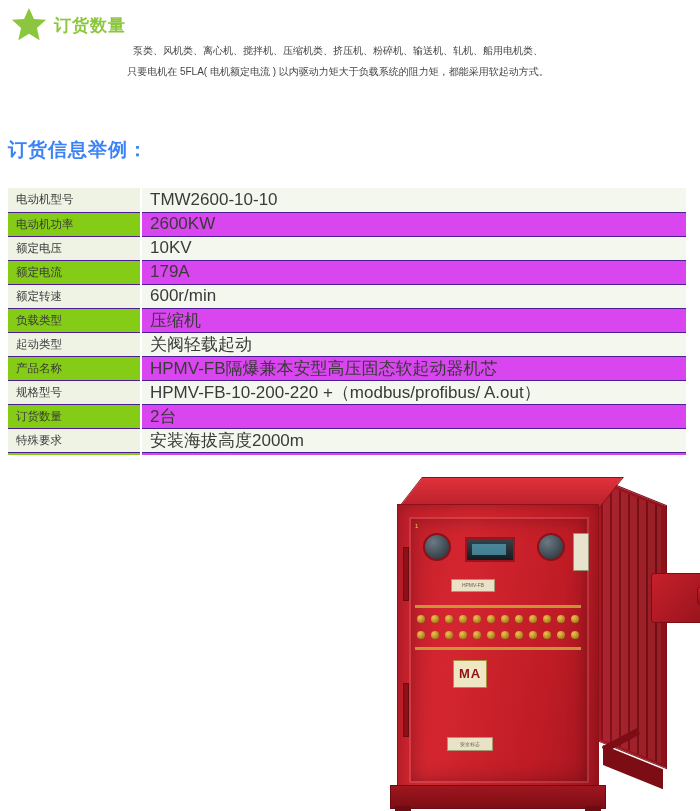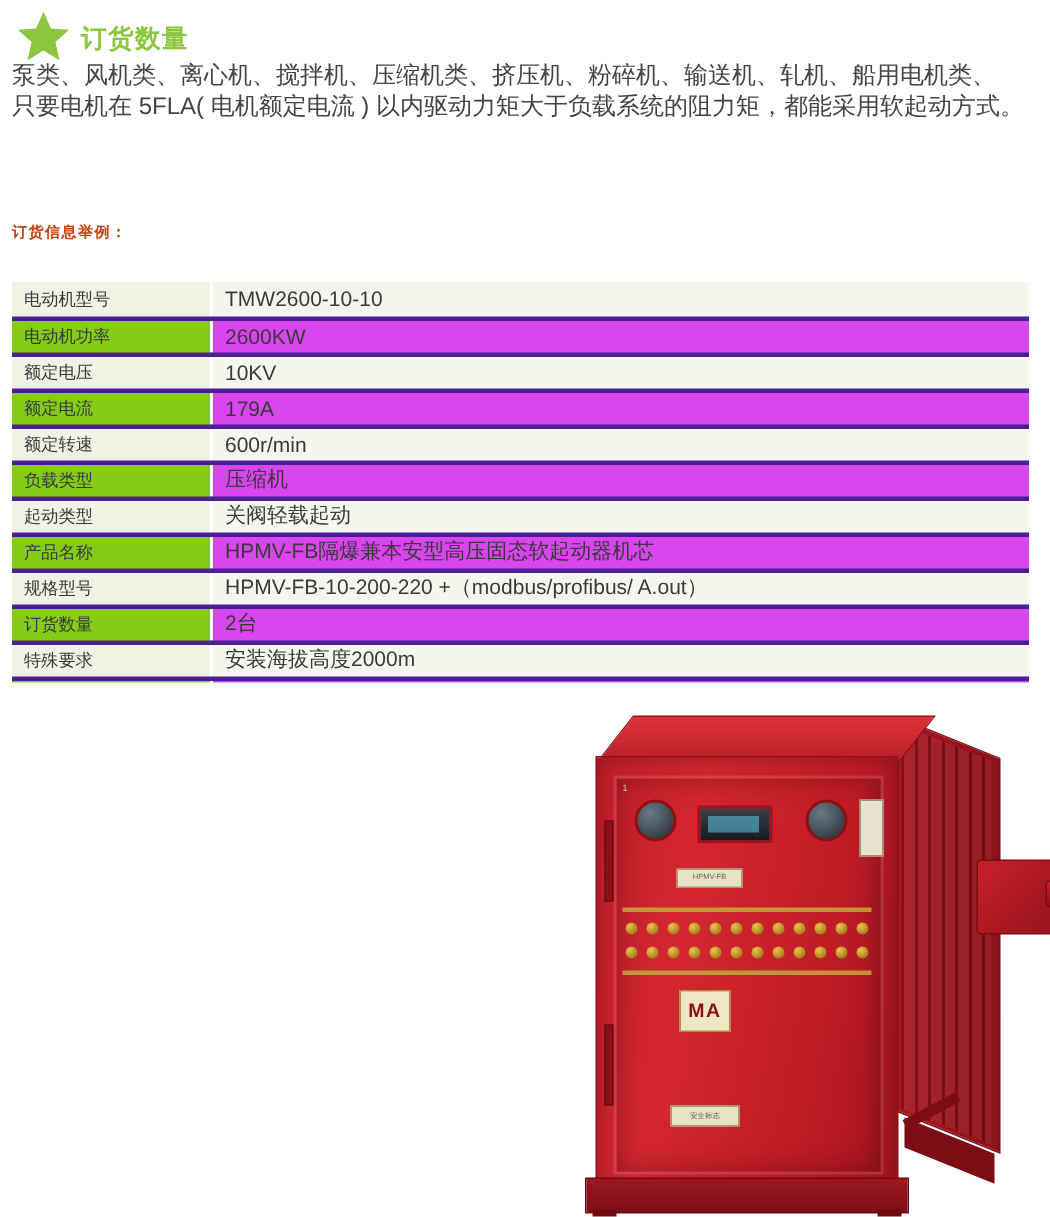--- a/index.html
+++ b/index.html
@@ -42,67 +42,68 @@
     color: #8cc63f;
     letter-spacing: 1px;
   }
 
   
   .intro {
     position: absolute;
     left: 8px;
     top: 40px;
     width: 660px;
-    font-size: 16px;
+    font-size: 10px;
     line-height: 21px;
     color: #444444;
+    text-align: center;
   }
   .intro div {
     white-space: nowrap;
   }
 
   
   .order-title {
     position: absolute;
     left: 8px;
-    top: 148px;
-    font-size: 10px;
+    top: 137px;
+    font-size: 19px;
     font-weight: bold;
-    color: #c2410c;
+    color: #3b82f6;
     letter-spacing: 1px;
   }
 
   
   .spec-table {
     position: absolute;
     left: 8px;
     top: 188px;
     width: 678px;
     border-collapse: collapse;
     font-size: 11.5px;
   }
   .spec-table tr {
     height: 24px;
   }
   .spec-table td {
     padding: 0 0 0 8px;
     vertical-align: middle;
     color: #3a3a3a;
-    border-bottom: 3px solid #4c1d95;
+    border-bottom: 1px solid #4c1d95;
     margin-left: 10px;
   }
   .spec-table td.key {
     width: 124px;
     background: #eef3e4;
     font-size: 11.5px;
     border-right: 2px solid #ffffff;
   }
   .spec-table td.val {
     background: #f4f7ee;
-    font-size: 14px;
+    font-size: 17px;
   }
   .spec-table tr.alt td.key {
     background: #84cc16;
   }
   .spec-table tr.alt td.val {
     background: #d946ef;
   }
 
   
   .photo-area {

